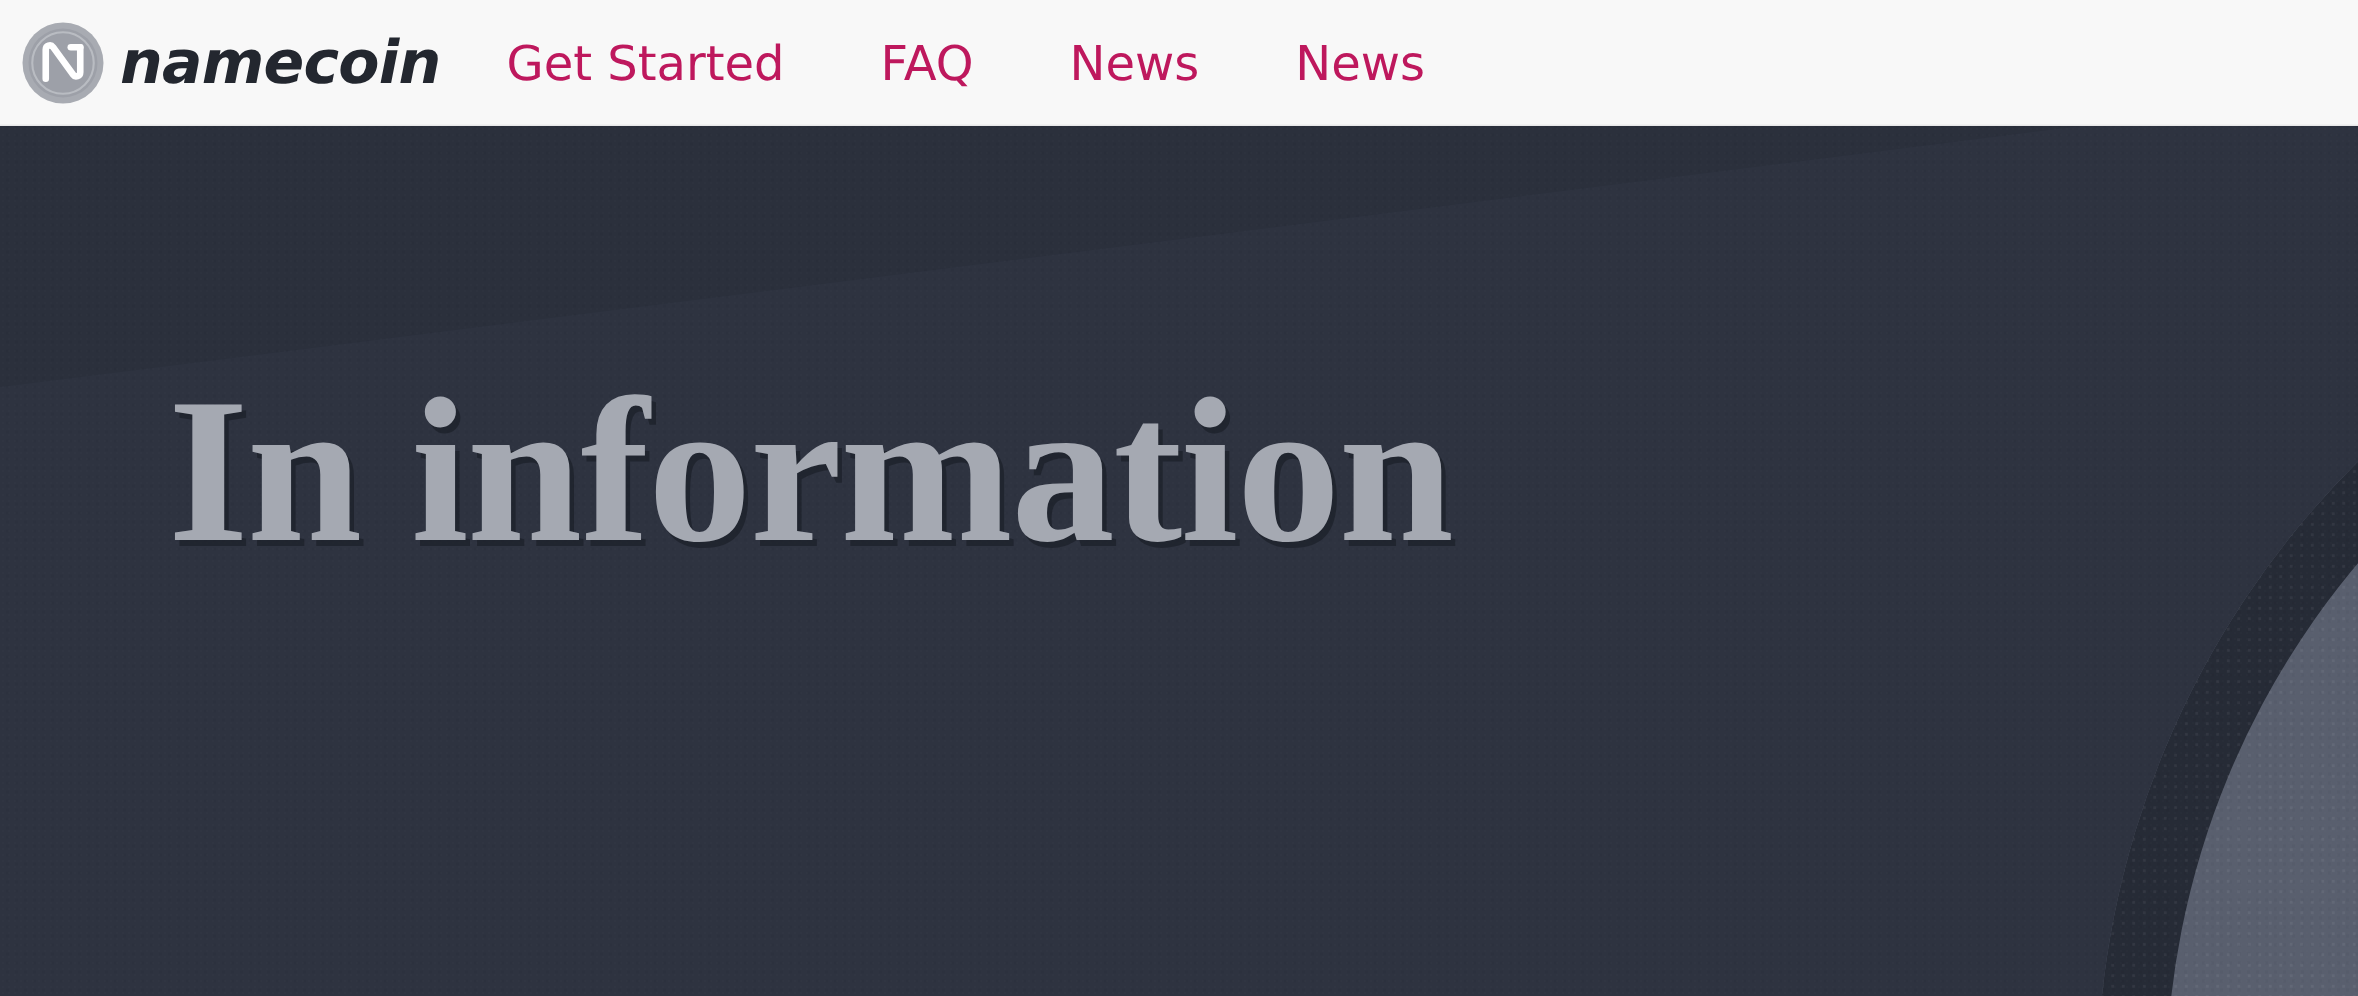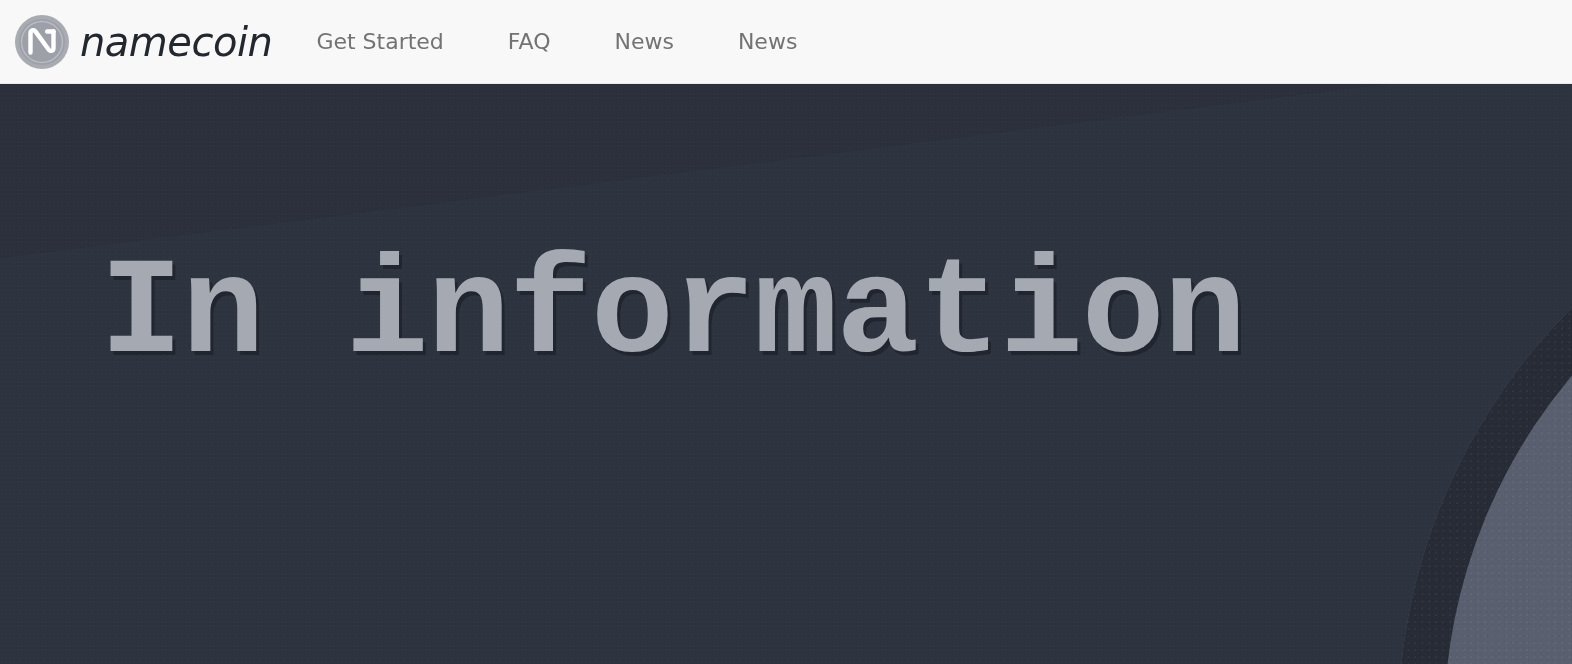--- a/index.html
+++ b/index.html
@@ -47,40 +47,40 @@
   .brand-mark {
     width: 56px;
     height: 56px;
     display: block;
     flex: 0 0 auto;
   }
 
   .brand-word {
     font-family: "DejaVu Sans", sans-serif;
     font-style: italic;
-    font-weight: normal;
+    font-weight: bold;
     font-size: 40px;
     letter-spacing: -0.5px;
     color: #23272f;
     margin-left: 10px;
     line-height: 1;
     white-space: nowrap;
   }
 
   .main-nav {
     display: flex;
     align-items: center;
     margin-left: 44px;
   }
 
   .nav-link {
     font-family: "DejaVu Sans", sans-serif;
-    font-size: 22px;
+    font-size: 32px;
     font-weight: 400;
-    color: #737373;
+    color: #be185d;
     text-decoration: none;
     white-space: nowrap;
     padding: 6px 0;
     margin-right: 64px;
     line-height: 1;
     cursor: pointer;
   }
   .nav-link:last-child { margin-right: 0; }
 
   
@@ -154,24 +154,24 @@
   }
 
   .hero-inner {
     position: absolute;
     inset: 0;
     z-index: 5;
   }
 
   .hero-headline {
     position: absolute;
-    left: 100px;
+    left: 112px;
     top: 148px;
     margin: 0;
-    font-family: Liberation Mono, monospace;
+    font-family: Liberation Serif, serif;
     font-size: 138px;
     line-height: 1.19;
     letter-spacing: -1px;
     color: #a5a9b2;
     text-shadow: 3px 4px 0 rgba(22,25,32,0.55);
     white-space: nowrap;
   }
   .hl-line { display: block; }
   .hl-strong { font-weight: bold; }
   .hl-light  { font-weight: normal; }

